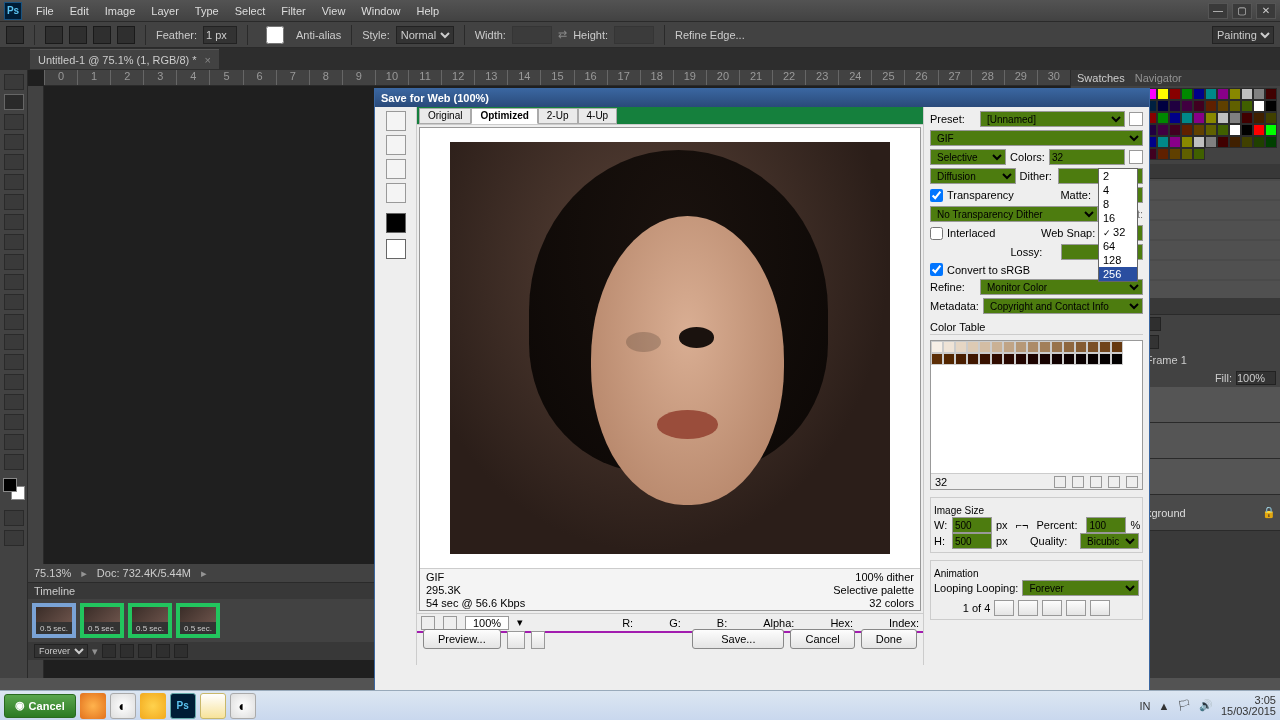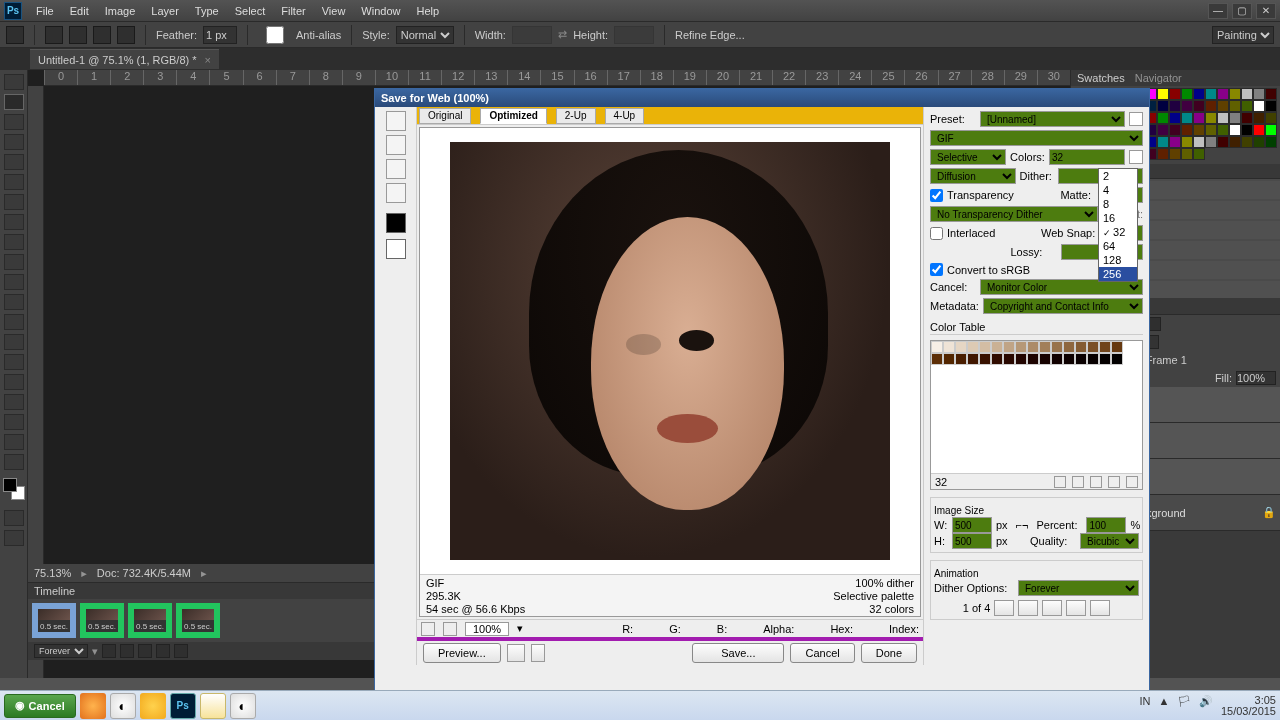--- a/index.html
+++ b/index.html
@@ -27,21 +27,21 @@
 .fgbg .bg{width:14px;height:14px;background:#fff;border:1px solid #888;position:absolute;bottom:0;right:0}
 .canvas-area{flex:1;background:#1f1f1f;position:relative;overflow:hidden}
 .ruler-h{position:absolute;top:0;left:16px;right:0;height:16px;background:#424242;border-bottom:1px solid #2a2a2a;color:#999;font-size:8px;display:flex;overflow:hidden}
 .ruler-h span{width:34px;text-align:center;border-left:1px solid #666}
 .ruler-v{position:absolute;top:16px;left:0;width:16px;bottom:0;background:#424242;border-right:1px solid #2a2a2a}
 .canvas-stage{position:absolute;top:16px;left:16px;right:0;bottom:110px;display:flex;align-items:center;justify-content:center}
 .status-strip{position:absolute;bottom:96px;left:0;right:0;height:18px;background:#424242;color:#ccc;display:flex;align-items:center;padding:0 6px;gap:10px;font-size:10px}
 .timeline{position:absolute;bottom:18px;left:0;right:0;height:78px;background:#424242;border-top:1px solid #2a2a2a;display:flex;flex-direction:column}
 .tl-hdr{height:16px;background:#383838;padding:0 6px;color:#ccc;display:flex;align-items:center}
 .tl-frames{flex:1;display:flex;gap:4px;padding:4px}
-.frame{width:44px;display:flex;flex-direction:column;border:6px solid #22c55e}
+.frame{width:44px;display:flex;flex-direction:column;border:4px solid #22c55e}
 .frame.sel{border-color:#7aa3d6}
 .frame-img{flex:1;background:linear-gradient(135deg,#3a2d28,#6b524a)}
 .frame-lbl{height:12px;background:#333;color:#ccc;font-size:8px;display:flex;align-items:center;justify-content:center}
 .tl-ctrl{height:18px;background:#383838;display:flex;align-items:center;padding:0 6px;gap:4px;color:#ccc}
 .tl-ctrl .b{width:14px;height:14px;background:#2f2f2f;border:1px solid #222}
 .tl-ctrl select{background:#333;color:#ccc;border:1px solid #222;height:14px;font-size:9px}
 .right-panels{width:210px;background:#424242;border-left:1px solid #2a2a2a;display:flex;flex-direction:column}
 .panel-tab{height:16px;background:#383838;color:#ccc;padding:0 6px;display:flex;align-items:center;gap:10px;font-size:10px}
 .swatches{height:78px;padding:2px;display:flex;flex-wrap:wrap;align-content:flex-start;gap:0}
 .sw{width:12px;height:12px;border:1px solid #2a2a2a}
@@ -55,37 +55,37 @@
 .thumb{width:30px;height:24px;background:linear-gradient(135deg,#3a2d28,#6b524a);border:1px solid #999}
 
 .sfw{position:absolute;left:374px;top:88px;width:776px;height:676px;background:#eee;border:1px solid #3a66a0}
 .sfw-title{height:18px;background:linear-gradient(#3a66a0,#2a4a7a);color:#fff;padding:0 6px;display:flex;align-items:center;font-weight:bold;font-size:11px}
 .sfw-body{display:flex;height:558px}
 .sfw-left{width:42px;background:#eee;display:flex;flex-direction:column;align-items:center;padding-top:4px;gap:4px;border-right:1px solid #ccc}
 .sfw-tool{width:20px;height:20px;border:1px solid #999;background:#f4f4f4}
 .sfw-fg{width:20px;height:20px;background:#000;border:1px solid #666;margin-top:6px}
 .sfw-bg{width:20px;height:20px;background:#fff;border:1px solid #666;margin-top:2px}
 .sfw-mid{flex:1;display:flex;flex-direction:column}
-.sfw-tabs{height:18px;background:#eab308;display:flex;gap:9px;border-bottom:1px solid #ccc;padding-left:2px}
+.sfw-tabs{height:18px;background:#15803d;display:flex;gap:0;border-bottom:1px solid #ccc;padding-left:2px}
 .sfw-tab{padding:1px 8px;border:1px solid #aaa;background:#eaeaea;font-size:10px;margin-top:1px}
 .sfw-tab.active{background:#fff;border-bottom-color:#fff;font-weight:bold}
 .sfw-preview{flex:1;background:#fff;margin:2px;border:1px solid #999;position:relative;overflow:hidden;display:flex;flex-direction:column}
 .sfw-img{flex:1;margin:14px 30px;background:radial-gradient(ellipse at 45% 30%,#5a4338 0%,#2b1e19 70%);position:relative;overflow:hidden}
 .face{position:absolute;left:32%;top:18%;width:44%;height:70%;background:radial-gradient(ellipse at 50% 40%,#d9ae93,#af7e62);border-radius:50% 50% 48% 48%}
 .hair{position:absolute;left:18%;top:2%;width:68%;height:78%;background:radial-gradient(ellipse at 50% 30%,#1a120e,#0b0705);border-radius:50% 50% 40% 40%}
 .eye{position:absolute;width:8%;height:5%;background:#1a120e;border-radius:50%}
 .eye.l{left:52%;top:45%}.eye.r{left:40%;top:46%;opacity:.2}
 .lips{position:absolute;left:47%;top:65%;width:14%;height:7%;background:#9a4d3b;border-radius:50%}
 .annot{position:absolute;bottom:18px;left:120px;right:14px;color:#e11;font-weight:bold;font-size:16px;text-align:right;line-height:18px;font-family:Arial}
 .sfw-info{height:42px;border-top:1px solid #ccc;background:#f4f4f4;padding:2px 6px;font-size:10px;display:flex;justify-content:space-between}
 .sfw-info .col{display:flex;flex-direction:column;gap:1px}
 .sfw-zoom{height:18px;border-top:1px solid #ccc;background:#eee;display:flex;align-items:center;padding:0 4px;gap:8px;font-size:10px}
 .sfw-zoom input{width:44px;height:14px;border:1px solid #999;background:#fff;text-align:center}
 .sfw-zoom .spacer{flex:1}
-.sfw-btns{height:28px;border-top:4px solid #a21caf;display:flex;align-items:center;padding:4px 6px;gap:6px}
+.sfw-btns{height:28px;border-top:2px solid #a21caf;display:flex;align-items:flex-end;padding:16px 6px;gap:6px}
 .btn{height:20px;padding:0 14px;background:linear-gradient(#fdfdfd,#e4e4e4);border:1px solid #888;border-radius:3px;font-size:11px}
 .sfw-btns .spacer{flex:1}
 .sfw-right{width:226px;background:#eee;border-left:1px solid #ccc;padding:4px 6px;display:flex;flex-direction:column;gap:3px;font-size:10px;position:relative}
 .fr{display:flex;align-items:center;gap:4px}
 .fr label{min-width:46px}
 .fr select,.fr input[type=text]{flex:1;height:16px;border:1px solid #999;background:#4d7c0f;font-size:10px;padding:0 2px}
 .fr .half{width:60px;flex:none}
 .fr .menu-ic{width:14px;height:14px;border:1px solid #999;background:#fff}
 .chk{display:flex;align-items:center;gap:4px}
 .sect{font-size:10px;color:#000;margin-top:4px;border-bottom:1px solid #ccc;padding-bottom:1px}
@@ -105,21 +105,21 @@
 .colors-popup .hl{background:#2a4ea0;color:#fff}
 
 .taskbar{position:absolute;bottom:0;left:0;right:0;height:30px;background:linear-gradient(#dce6f2,#c9d8ee);border-top:1px solid #9ab;display:flex;align-items:center;padding:0 4px;gap:4px}
 .start{height:24px;padding:0 10px;background:linear-gradient(#5aa64e,#2d7a23);color:#fff;border-radius:3px;display:flex;align-items:center;gap:4px;font-weight:bold;border:1px solid #2a6a20}
 .tb-ic{width:26px;height:26px;border-radius:3px;display:flex;align-items:center;justify-content:center;font-size:14px}
 .tb-ic.ff{background:radial-gradient(#ffb34d,#e2711d)}
 .tb-ic.ch{background:radial-gradient(#fff,#ddd);border:1px solid #aaa}
 .tb-ic.o{background:radial-gradient(#ffd24d,#f2a91d)}
 .tb-ic.ps{background:#001d36;color:#5bc4f1;font-size:10px;font-weight:bold;border:1px solid #6aa}
 .tb-ic.ex{background:linear-gradient(#fff,#f7e39a);border:1px solid #c9b86a}
-.tray{margin-left:auto;display:flex;align-items:flex-start;gap:8px;color:#333;font-size:10px}
+.tray{margin-left:auto;display:flex;align-items:center;gap:8px;color:#333;font-size:10px}
 .tray .t{display:flex;flex-direction:column;align-items:flex-end;line-height:11px}
 </style>
 </head>
 <body>
 
 <div class="menubar">
   <div class="ps-logo">Ps</div>
   <div id="menu-items" style="display: flex;">
       <div class="menu-item">File</div>
       <div class="menu-item">Edit</div>
@@ -560,21 +560,21 @@
           <label>Lossy:</label>
           <input type="text" class="half" style="width: 24px;">
         </div>
       <div class="fr">
           <label class="chk">
             <input type="checkbox" checked="" style="">
             <span>Convert to sRGB</span>
           </label>
         </div>
       <div class="fr">
-          <label>Cancel:</label>
+          <label>Refine:</label>
           <select><option>Monitor Color</option></select>
         </div>
       <div class="fr">
           <label>Metadata:</label>
           <select><option>Copyright and Contact Info</option></select>
         </div>
       <div class="sect"><span>Color Table</span><span style="float:right" class="menu-ic"></span></div>
       <div class="color-table">
         <div id="ct-grid">
             <div class="ct-row">
@@ -640,21 +640,21 @@
             <input type="text" value="500" style="">
             <span>px</span>
           <div style="flex:1"></div>
           <label>Quality:</label>
             <select style="width:66px"><option>Bicubic</option></select>
           </div>
       </div>
       <div class="anim">
         <div class="sect" style="border:none">Animation</div>
         <div class="fr">
-            <label style="min-width:80px">Dither Options:</label>
+            <label style="min-width:80px">Looping Looping:</label>
             <select><option>Forever</option></select>
           </div>
         <div class="anim-ctrl">
           <span>1 of 4</span>
           <div class="b"></div>
           <div class="b"></div>
           <div class="b"></div>
           <div class="b"></div>
           <div class="b"></div>
         </div>

